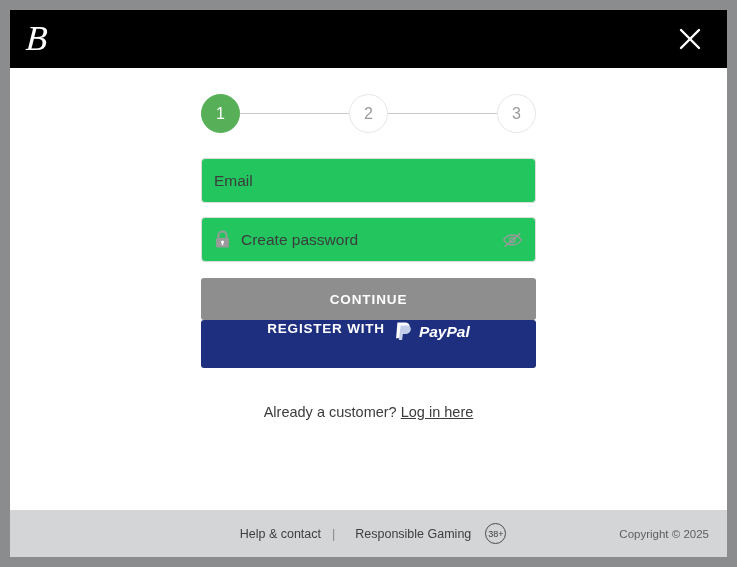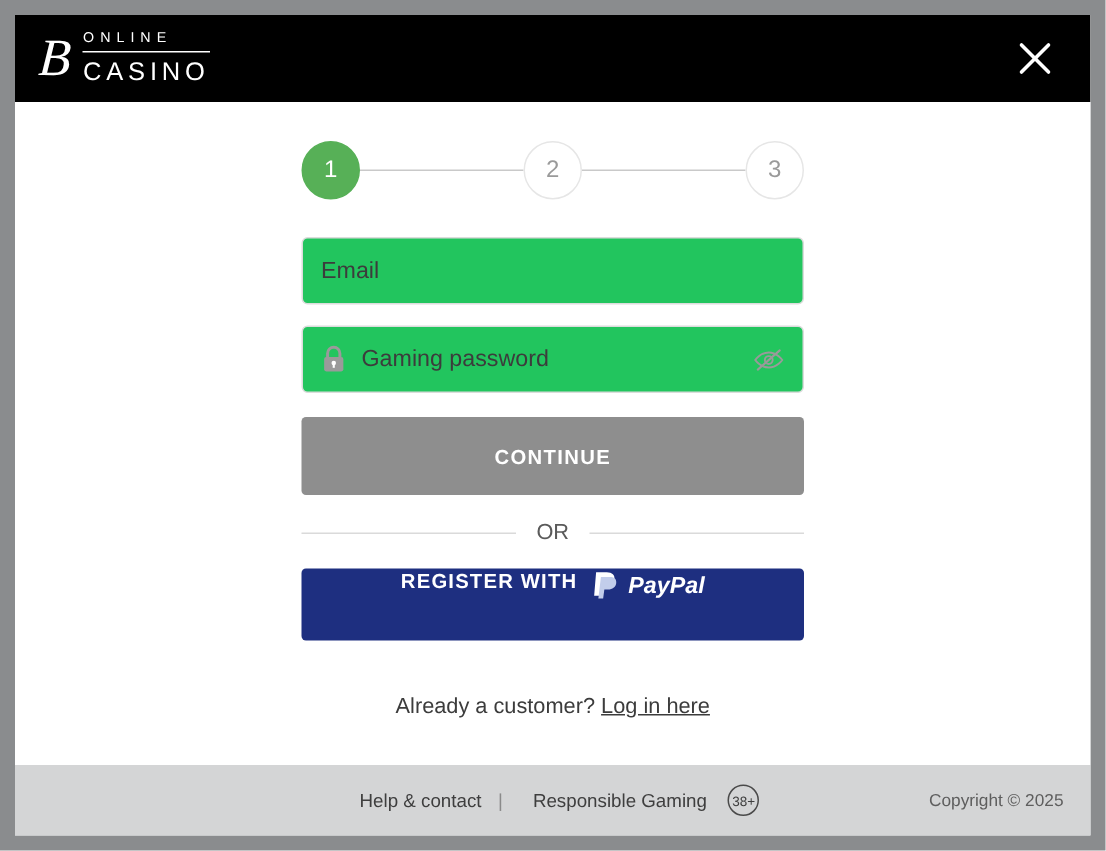--- a/index.html
+++ b/index.html
@@ -111,21 +111,21 @@
   .field-text {
     font-size: 15.5px;
     color: #3c3c3c;
     flex: 1 1 auto;
   }
   .lock-icon { margin-right: 10px; display: flex; align-items: center; }
   .eye-icon { display: flex; align-items: center; cursor: pointer; }
 
   
   .btn-continue {
-    width: 335px; height: 52px;
+    width: 335px; height: 42px;
     background: #8e8e8e;
     border: none; border-radius: 3px;
     color: #ffffff;
     font-size: 13.5px;
     font-weight: bold;
     letter-spacing: 0.9px;
     cursor: pointer;
     font-family: "Liberation Sans", sans-serif;
     margin-top: 2px;
   }
@@ -217,24 +217,20 @@
 </style>
 </head>
 <body>
 
 <div class="backdrop">
   <div class="modal">
 
     <div class="modal-header">
       <div class="logo">
         <span class="logo-b">B</span>
-        <span class="logo-words">
-          <span class="logo-online">ONLINE</span>
-          <span class="logo-casino">CASINO</span>
-        </span>
       </div>
       <button class="close-btn">
         <svg width="26" height="26" viewBox="0 0 26 26">
           <line x1="4" y1="4" x2="22" y2="22" stroke="#ffffff" stroke-width="2.4" stroke-linecap="round"></line>
           <line x1="22" y1="4" x2="4" y2="22" stroke="#ffffff" stroke-width="2.4" stroke-linecap="round"></line>
         </svg>
       </button>
     </div>
 
     <div class="modal-body">
@@ -259,37 +255,32 @@
 
       <div class="field">
         <span class="lock-icon">
           <svg width="17" height="19" viewBox="0 0 17 19">
             <path d="M4.4 8V5.6a4.1 4.1 0 0 1 8.2 0V8" fill="none" stroke="#9a9a9a" stroke-width="2"></path>
             <rect x="2.1" y="8" width="12.8" height="9.6" rx="1.4" fill="#9a9a9a"></rect>
             <circle cx="8.5" cy="12" r="1.5" fill="#ffffff"></circle>
             <rect x="7.8" y="12" width="1.4" height="3.2" fill="#ffffff"></rect>
           </svg>
         </span>
-        <span class="field-text" placeholder="Create password">Gaming password</span>
+        <span class="field-text" placeholder="Create password">Create password</span>
         <span class="eye-icon">
           <svg width="21" height="18" viewBox="0 0 21 18">
             <path d="M1.5 9s3.4-5 9-5 9 5 9 5-3.4 5-9 5-9-5-9-5z" fill="none" stroke="#9a9a9a" stroke-width="1.3"></path>
             <circle cx="10.5" cy="9" r="2.6" fill="none" stroke="#9a9a9a" stroke-width="1.3"></circle>
             <line x1="3.2" y1="15.4" x2="17.8" y2="2.6" stroke="#9a9a9a" stroke-width="1.4" stroke-linecap="round"></line>
           </svg>
         </span>
       </div>
 
       <button class="btn-continue">CONTINUE</button>
 
-      <div class="or-row">
-        <div class="or-line"></div>
-        <span class="or-text">OR</span>
-        <div class="or-line"></div>
-      </div>
 
       <button class="btn-paypal">
         <span class="pp-label">REGISTER WITH</span>
         <span class="pp-logo">
           <svg width="19" height="21" viewBox="0 0 19 21">
             <path d="M2.4 1.5h7.1c3.6 0 5.6 1.9 5.1 5-0.5 3.1-3 5-6.4 5H5.8l-0.9 5.7H1.1L2.4 1.5z" fill="#ffffff"></path>
             <path d="M5.6 4.6h6.2c2.9 0 4.4 1.6 4 4.2-0.4 2.6-2.5 4.2-5.4 4.2H7.9L7.1 19H3.9L5.6 4.6z" fill="#c2cdeb"></path>
           </svg>
           <span class="pp-word">PayPal</span>
         </span>

